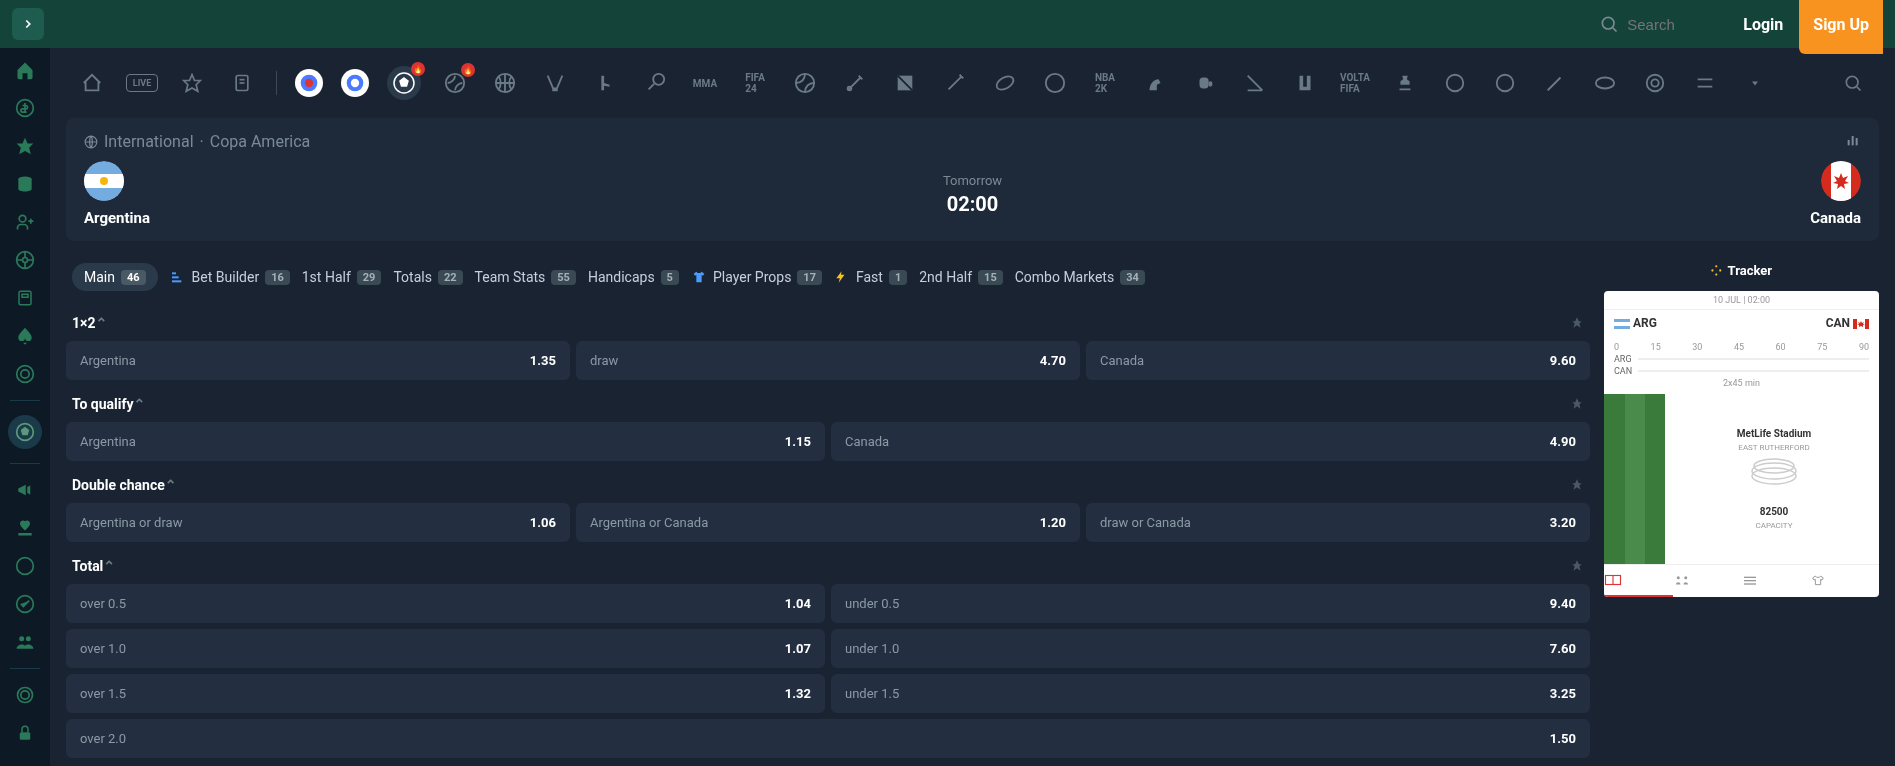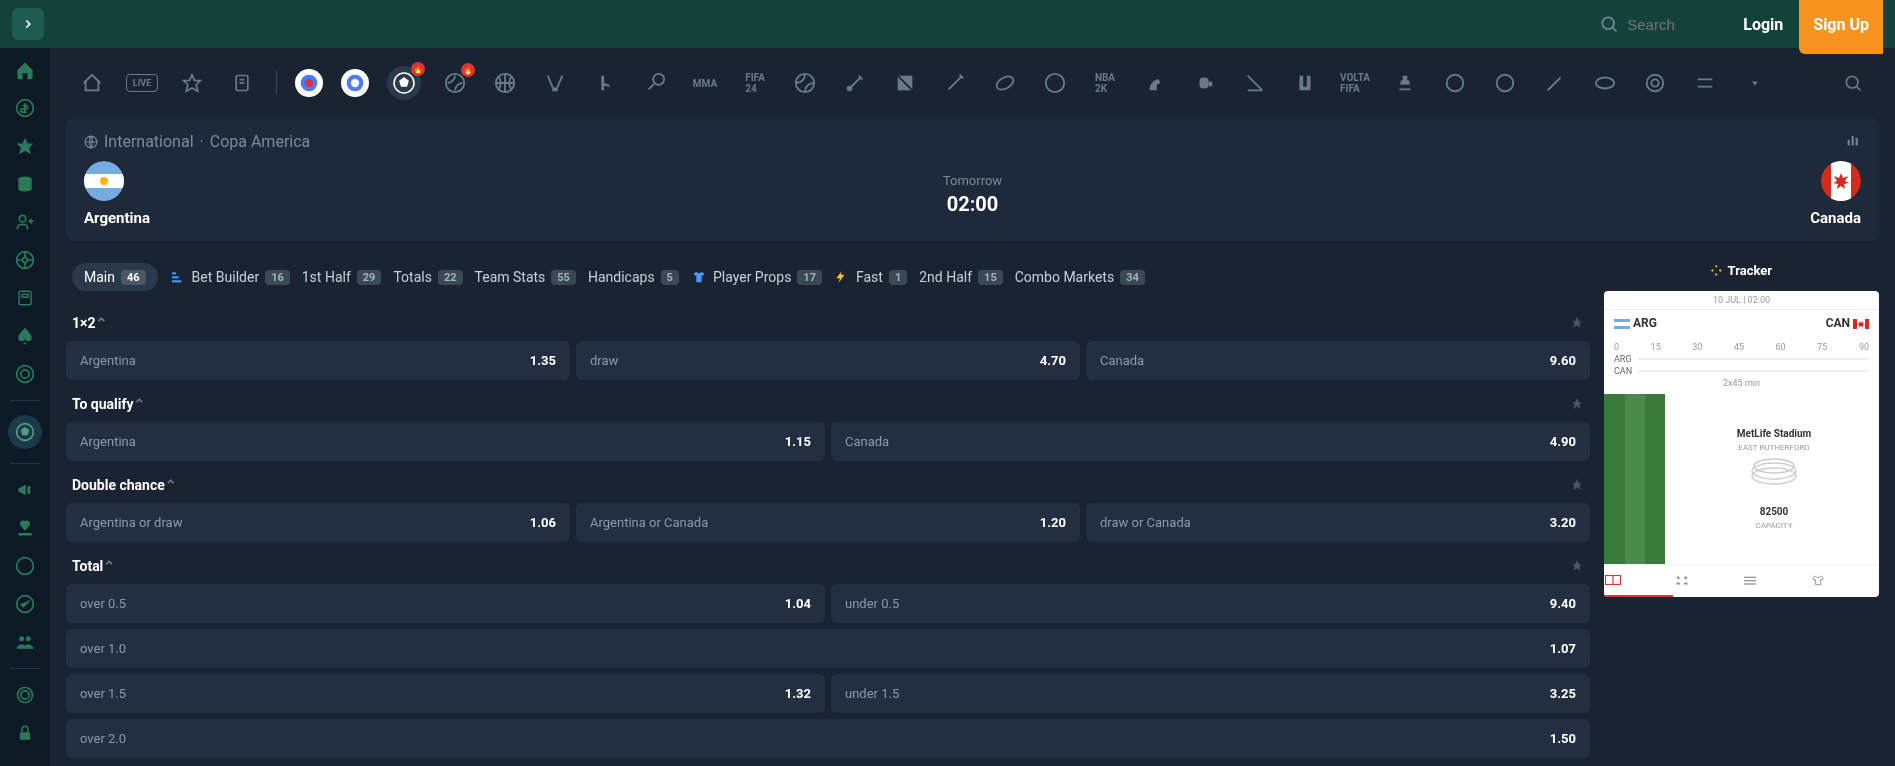--- a/index.html
+++ b/index.html
@@ -598,20 +598,24 @@
               <div class="outcome">
                   <span class="label">under 0.5</span>
                   <span class="odd">9.40</span>
                 </div>
             </div>
             <div class="total-row">
               <div class="outcome">
                   <span class="label">over 1.0</span>
                   <span class="odd">1.07</span>
                 </div>
+              <div class="outcome">
+                  <span class="label">under 1.0</span>
+                  <span class="odd">7.60</span>
+                </div>
             </div>
             <div class="total-row">
               <div class="outcome">
                   <span class="label">over 1.5</span>
                   <span class="odd">1.32</span>
                 </div>
               <div class="outcome">
                   <span class="label">under 1.5</span>
                   <span class="odd">3.25</span>
                 </div>

